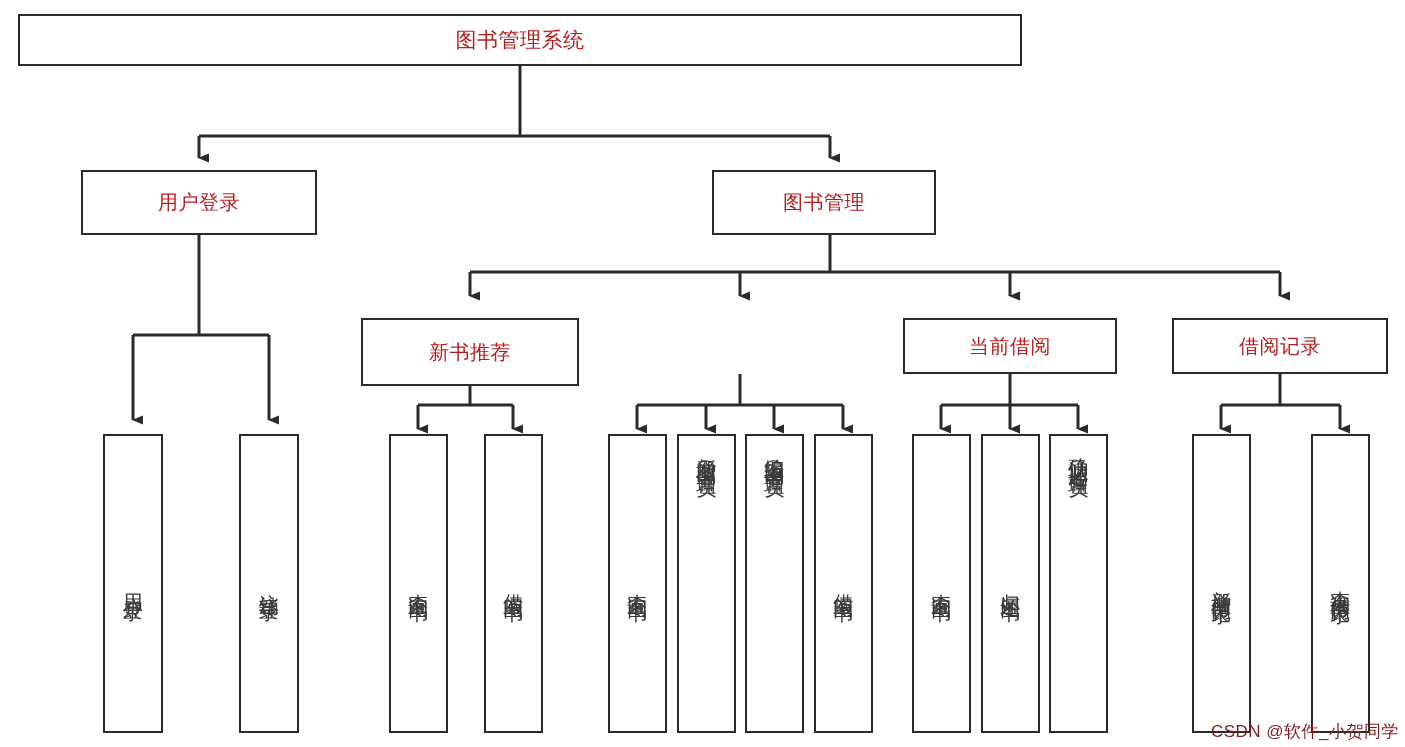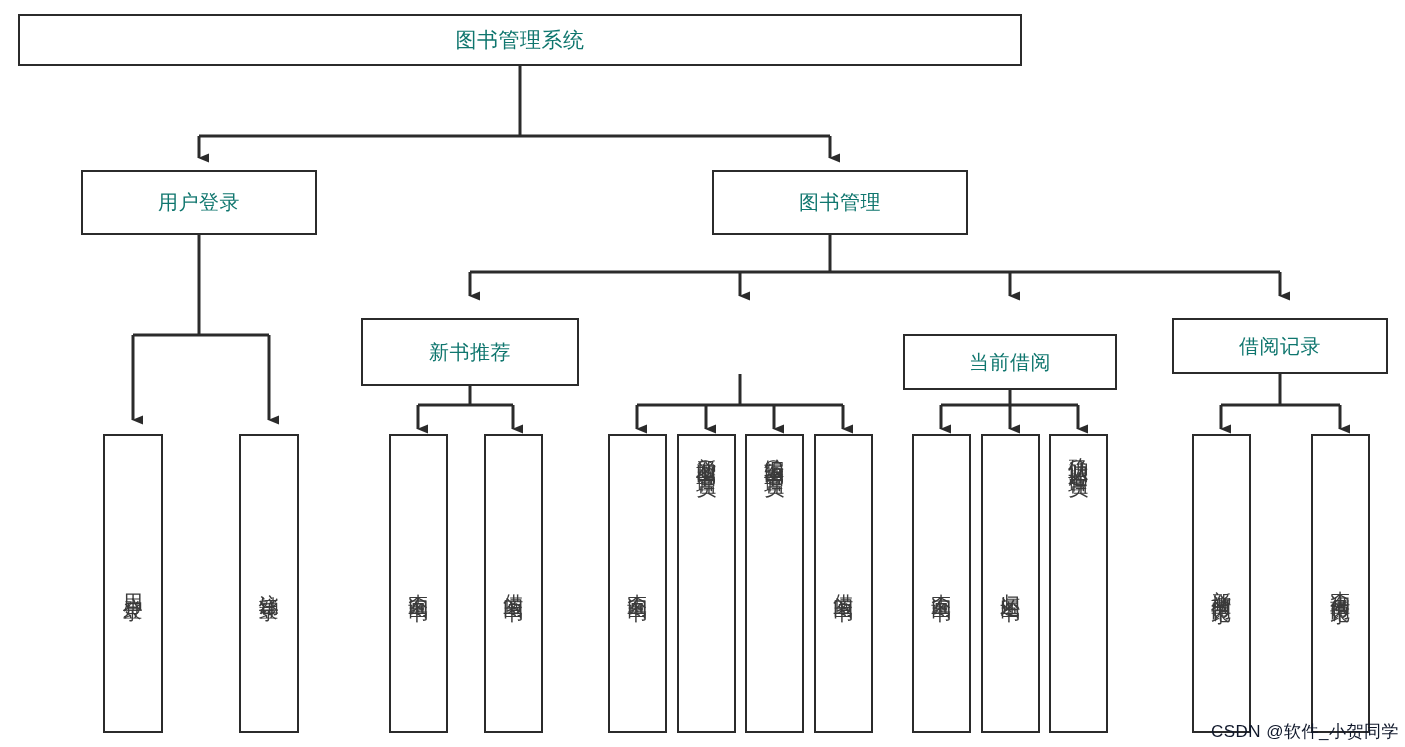--- a/index.html
+++ b/index.html
@@ -15,21 +15,21 @@
   svg#wires{position:absolute;left:0;top:0;width:1405px;height:747px;}
 
   .node{
     position:absolute;
     box-sizing:border-box;
     background:#ffffff;
     border:2px solid #2b2b2b;
     display:flex;
     align-items:center;
     justify-content:center;
-    color:#0f766e;
+    color:#b91c1c;
     letter-spacing:.5px;
   }
   .node.root{font-size:21px;}
   .node.lvl2{font-size:20px;}
 
   
   .leaf{
     position:absolute;
     box-sizing:border-box;
     background:#ffffff;
@@ -48,21 +48,21 @@
   }
   .leaf.center{align-items:center;}
   .leaf.top{align-items:flex-start;}
   .leaf.top .vtext{padding-top:6px;}
 
   .watermark{
     position:absolute;
     right:6px;
     bottom:4px;
     font-size:17px;
-    color:#0f172a;
+    color:#7f1d1d;
     letter-spacing:.5px;
     white-space:nowrap;
     pointer-events:none;
   }
 </style>
 </head>
 <body>
 
 <div id="stage">
 
@@ -117,30 +117,30 @@
   </svg>
 
   <div class="node root" style="left:18px;top:14px;width:1004px;height:52px;">
     <span>图书管理系统</span>
   </div>
 
   <div class="node lvl2" style="left:81px;top:170px;width:236px;height:65px;">
     <span>用户登录</span>
   </div>
 
-  <div class="node lvl2" style="left:712px;top:170px;width:256px;height:65px;">
+  <div class="node lvl2" style="left:712px;top:170px;width:224px;height:65px;">
     <span>图书管理</span>
   </div>
 
   <div class="node lvl2" style="left:361px;top:318px;width:218px;height:68px;">
     <span>新书推荐</span>
   </div>
 
 
-  <div class="node lvl2" style="left:903px;top:334px;width:214px;height:56px;">
+  <div class="node lvl2" style="left:903px;top:318px;width:214px;height:56px;">
     <span>当前借阅</span>
   </div>
 
   <div class="node lvl2" style="left:1172px;top:318px;width:216px;height:56px;align-items:center;">
     <span>借阅记录</span>
   </div>
 
   <div class="leaf center" style="left:103px;top:434px;width:60px;height:299px;">
     <span class="vtext">用户登录</span>
   </div>

